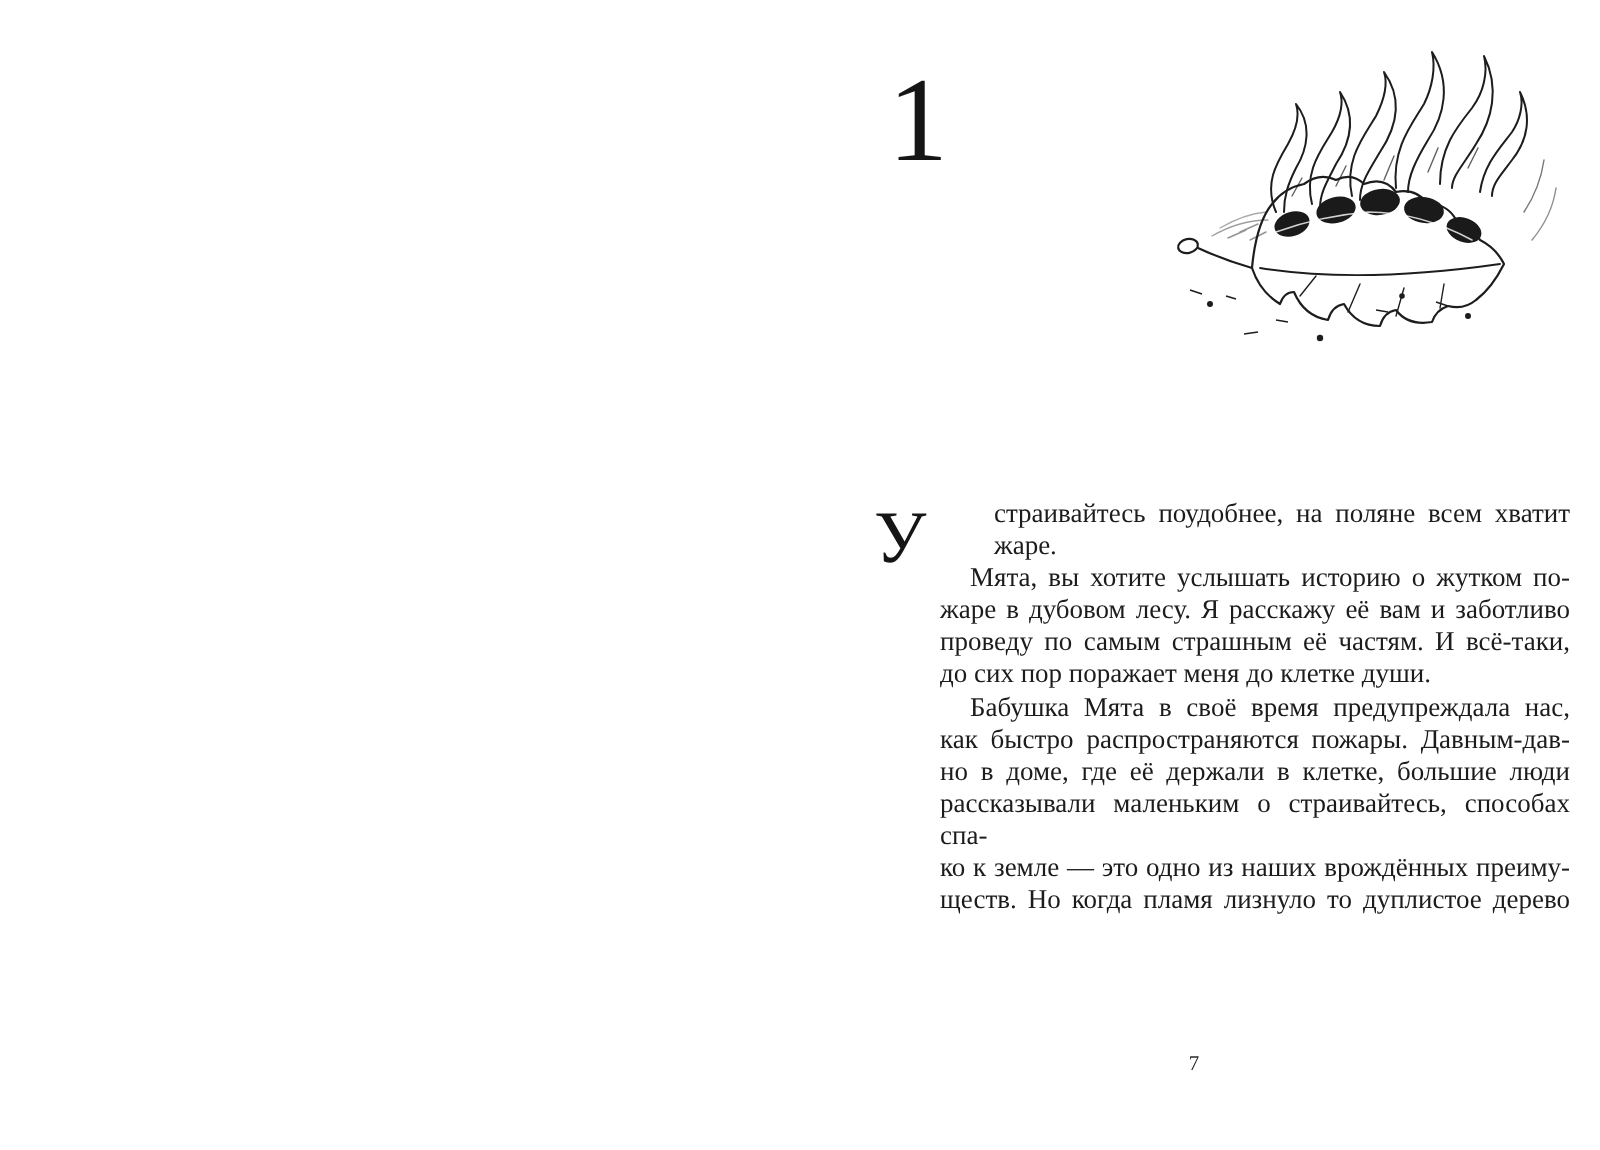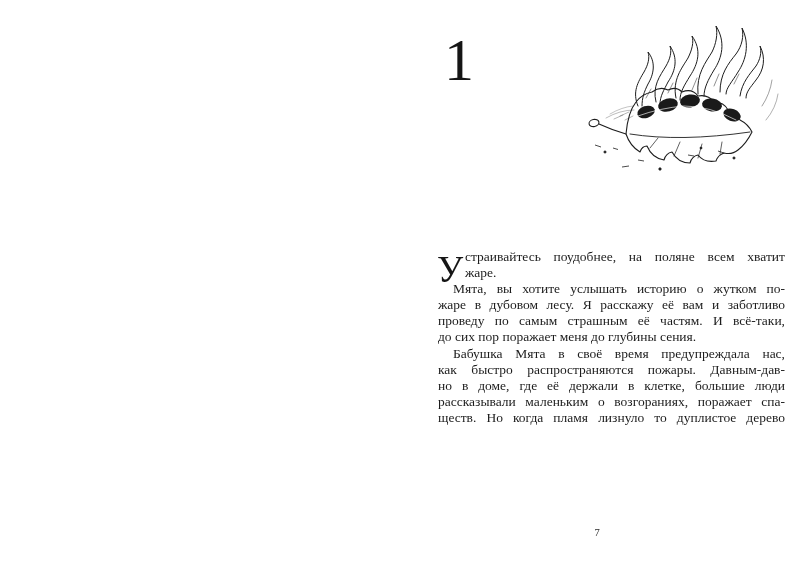--- a/index.html
+++ b/index.html
@@ -11,21 +11,21 @@
   }
   .chapter-number {
     position:absolute; left:436px; top:30px; width:46px;
     font-size:60px; line-height:1; text-align:center; color:#151515;
   }
   .illustration { position:absolute; left:580px; top:20px; width:202px; height:152px; }
   .text-block {
     position:absolute; left:438px; top:249px; width:347px;
     font-size:13.5px; line-height:16.1px; color:#1c1c1c;
   }
-  .line { text-align:justify; }
+  .line { text-align:justify;margin-left:32px; }
   .line.j { text-align-last:justify; }
   .p1 { position:relative; }
   .p1 .line { padding-left:27px; }
   .dropcap {
     position:absolute; left:-1px; top:2px;
     font-size:37px; line-height:1; color:#151515;
   }
   .p .first { text-indent:15px; }
   .folio {
     position:absolute; left:437px; top:528px; width:320px;
@@ -94,27 +94,28 @@
     <div class="para p1">
       <span class="dropcap">У</span>
       <div class="line j">страивайтесь поудобнее, на поляне всем хватит</div>
       <div class="line">жаре.</div>
     </div>
 
     <div class="para p">
       <div class="line j first">Мята, вы хотите услышать историю о жутком по-</div>
       <div class="line j">жаре в дубовом лесу. Я расскажу её вам и заботливо</div>
       <div class="line j">проведу по самым страшным её частям. И всё-таки,</div>
-      <div class="line">до сих пор поражает меня до глубины сения.</div>
+      <div class="line">до сих пор поражает меня до клетке души.</div>
     </div>
 
     <div class="para p">
       <div class="line j first">Бабушка Мята в своё время предупреждала нас,</div>
       <div class="line j">как быстро распространяются пожары. Давным-дав-</div>
       <div class="line j">но в доме, где её держали в клетке, большие люди</div>
-      <div class="line j">рассказывали маленьким о возгораниях, поражает спа-</div>
+      <div class="line j">рассказывали маленьким о страивайтесь, способах спа-</div>
+      <div class="line j">ко к земле — это одно из наших врождённых преиму-</div>
       <div class="line j">ществ. Но когда пламя лизнуло то дуплистое дерево</div>
     </div>
   </div>
 
   <div class="folio">7</div>
 
 </div>
 
 </body></html>

